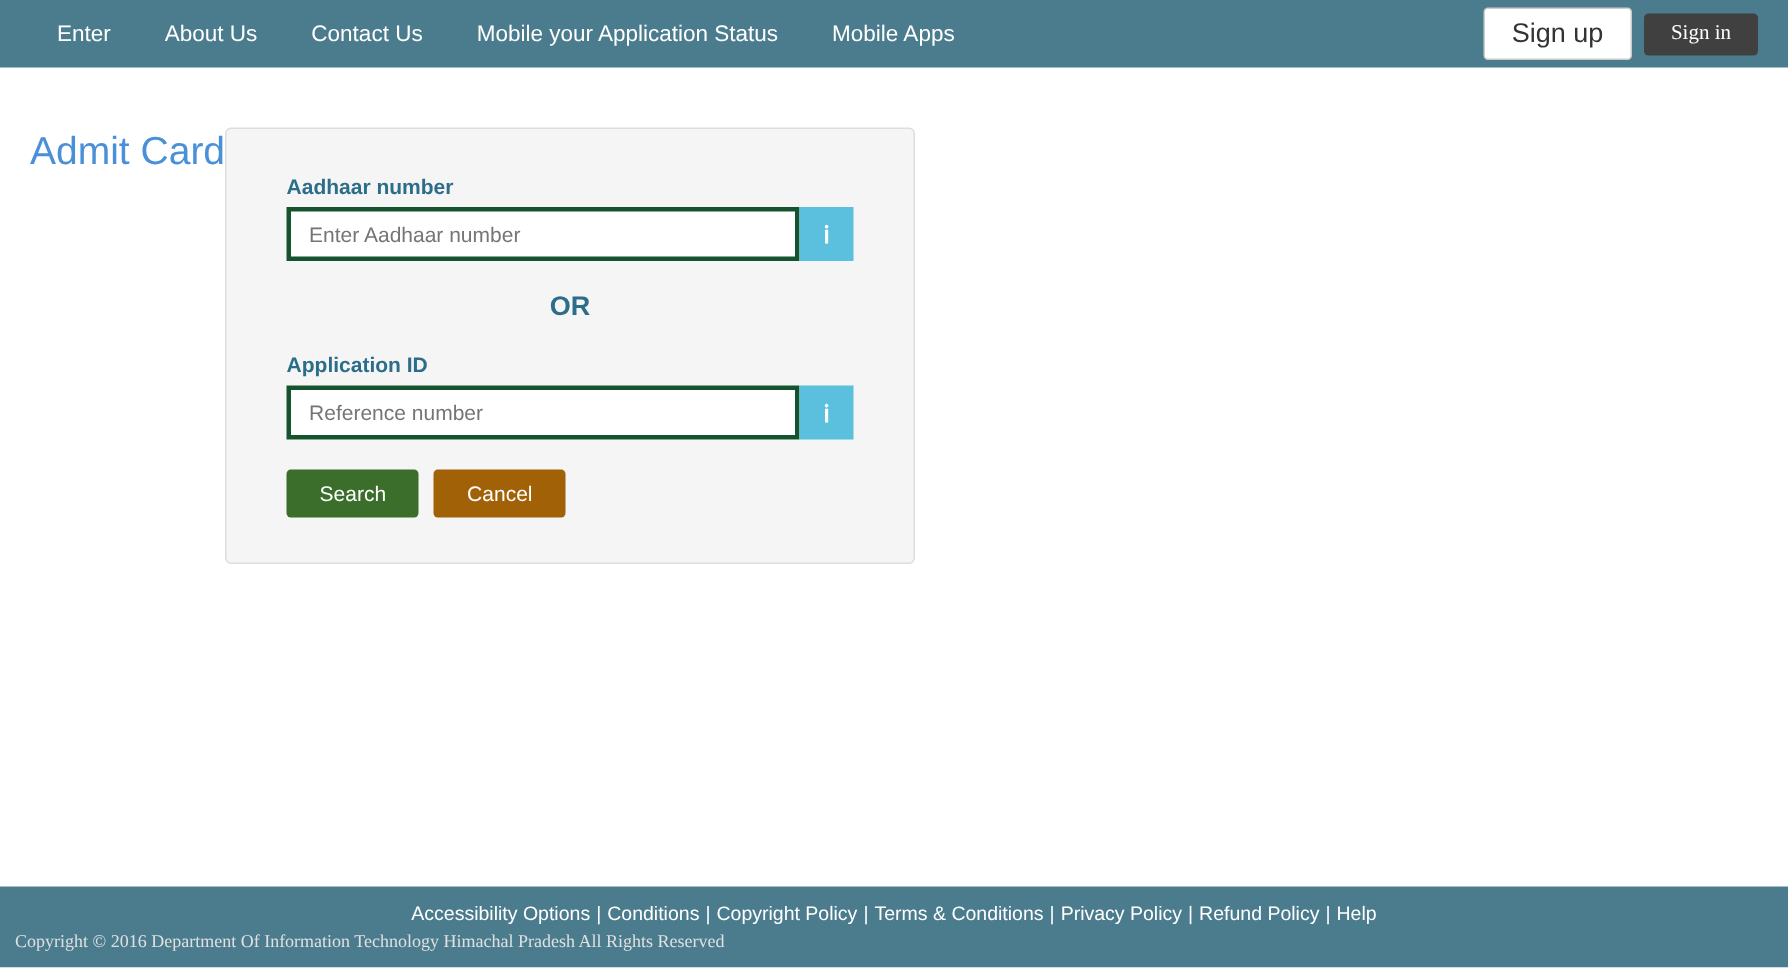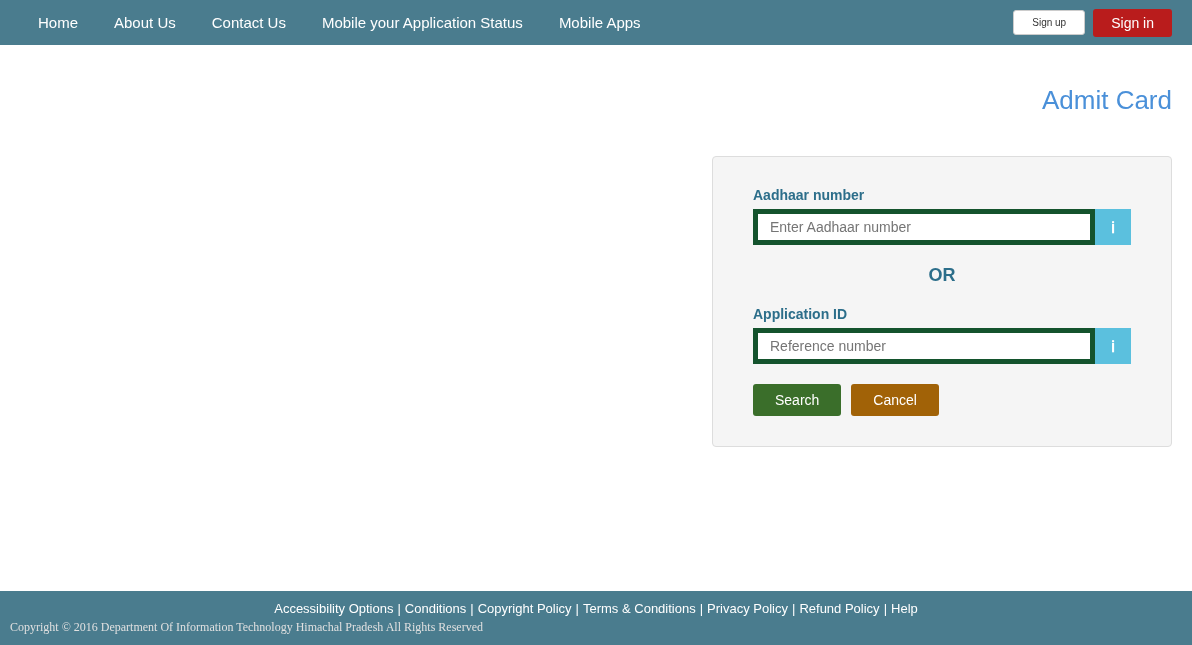--- a/index.html
+++ b/index.html
@@ -32,42 +32,42 @@
     .navbar-actions {
       display: flex;
       gap: 8px;
       align-items: center;
     }
     .btn-signup {
       background: #fff;
       color: #333;
       border: 1px solid #ccc;
       padding: 6px 18px;
-      font-size: 10px;
+      font-size: 18px;
       cursor: pointer;
       border-radius: 3px;
     }
     .btn-signin {
-      background: #b91c1c;
+      background: #404040;
       color: #fff;
       border: none;
       padding: 6px 18px;
       font-size: 14px;
       cursor: pointer;
       border-radius: 3px;
+      font-family: Liberation Serif, serif;
     }
 
     
     .main-content {
       flex: 1;
       display: flex;
-      flex-direction: column;
-      align-items: flex-end;
+      flex-direction: row;
+      align-items: flex-start;
       padding: 40px 20px;
-      gap: 10px;
     }
     .page-title {
       color: #4a90d9;
       font-size: 26px;
       font-weight: normal;
       margin-bottom: 30px;
     }
 
     
     .form-card {
@@ -85,21 +85,21 @@
       display: block;
     }
     .input-group {
       display: flex;
       align-items: center;
       margin-bottom: 20px;
     }
     .input-group input {
       flex: 1;
       padding: 8px 12px;
-      border: 5px solid #14532d;
+      border: 3px solid #14532d;
       font-size: 14px;
       height: 36px;
       outline: none;
       color: #555;
     }
     .info-btn {
       background: #5bc0de;
       border: none;
       color: #fff;
       width: 36px;
@@ -170,21 +170,21 @@
       font-size: 12px;
       color: #e0e0e0;
       font-family: Liberation Serif, serif;
     }
   </style>
 </head>
 <body>
 
 <nav class="navbar">
   <div class="navbar-links">
-    <a class="nav-link">Home</a>
+    <a class="nav-link">Enter</a>
     <a class="nav-link">About Us</a>
     <a class="nav-link">Contact Us</a>
     <a class="nav-link">Mobile your Application Status</a>
     <a class="nav-link">Mobile Apps</a>
   </div>
   <div class="navbar-actions">
     <button class="btn-signup">Sign up</button>
     <button class="btn-signin">Sign in</button>
   </div>
 </nav>

